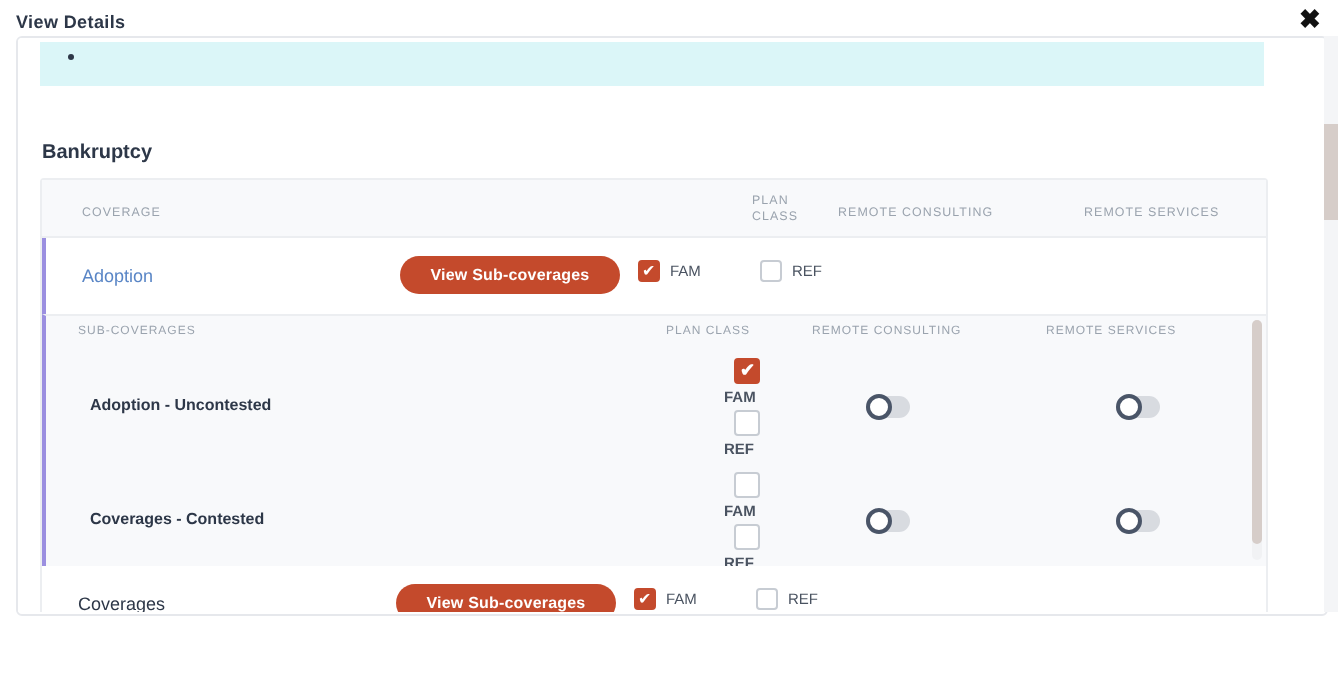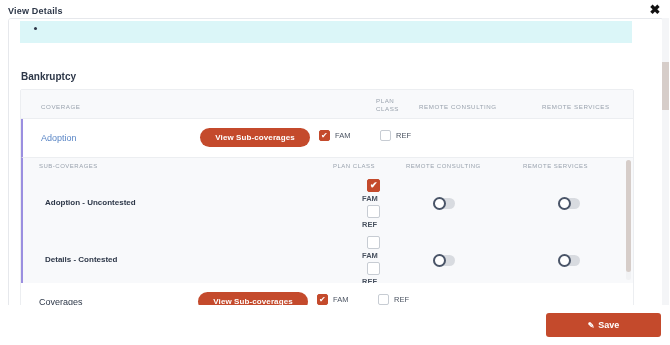--- a/index.html
+++ b/index.html
@@ -325,21 +325,21 @@
             </div>
             <div class="toggle rc">
                 <span class="knob"></span>
               </div>
             <div class="toggle rs">
                 <span class="knob"></span>
               </div>
           </div>
 
           <div class="sub-row">
-            <div class="sub-name">Details - Contested</div>
+            <div class="sub-name">Coverages - Contested</div>
             <div class="stack">
               <span class="cb2 top"></span>
               <span class="lbl top">FAM</span>
               <span class="cb2 bot"></span>
               <span class="lbl bot">REF</span>
             </div>
             <div class="toggle rc">
                 <span class="knob"></span>
               </div>
             <div class="toggle rs">
@@ -366,19 +366,14 @@
         </div>
 
       </div>
     </div>
   </div>
 
   <div class="outer-scrollbar">
     <div class="thumb"></div>
   </div>
 
-  <div class="footer">
-    <div class="save-btn">
-      <span class="pencil">✎</span><span>Save</span>
-    </div>
-  </div>
 
 </div>
 
 </body></html>

